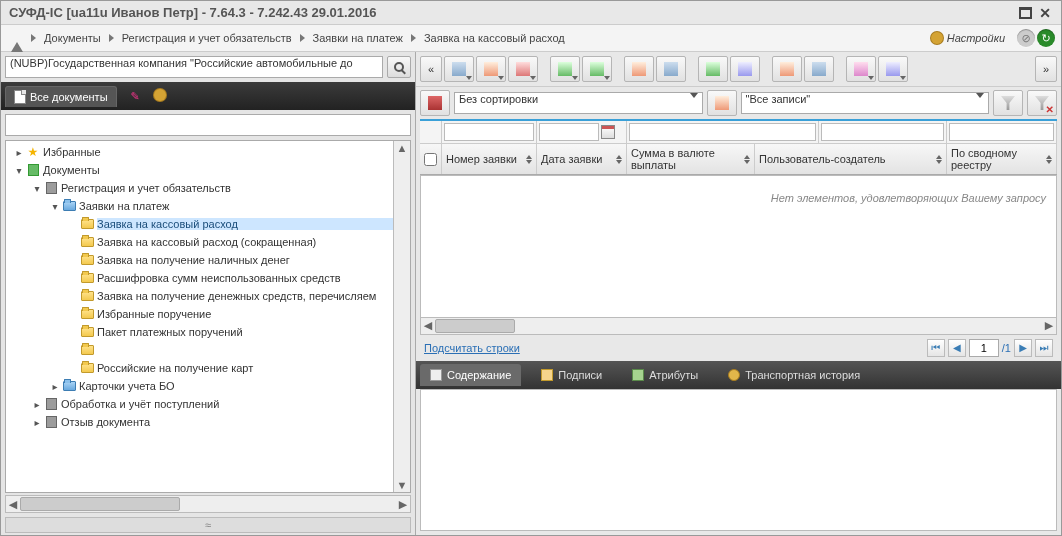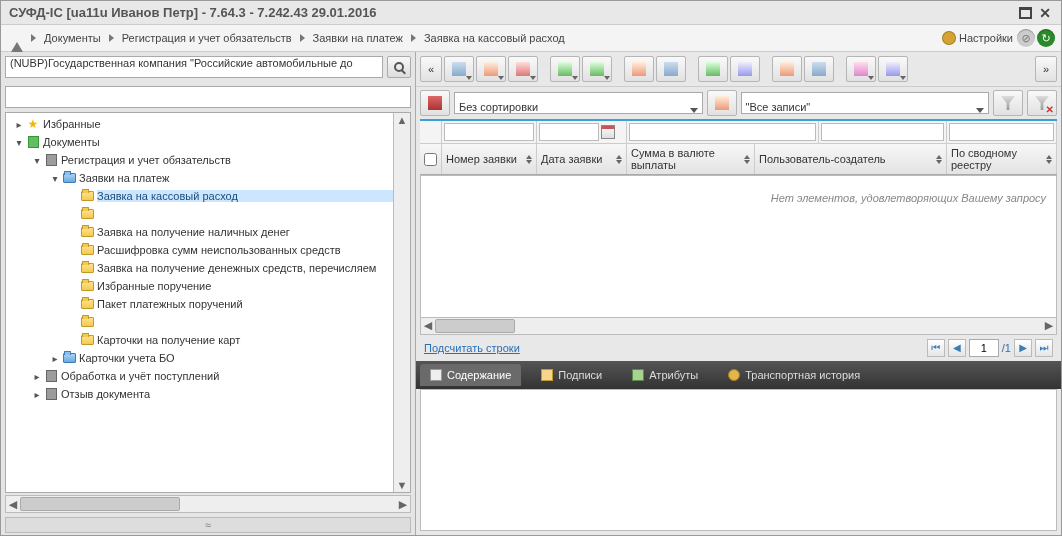--- a/index.html
+++ b/index.html
@@ -9,21 +9,21 @@
   .titlebar .spacer { flex: 1; }
   .titlebar .winbtn { width: 16px; height: 14px; margin-left: 4px; display: inline-flex; align-items: center; justify-content: center; cursor: pointer; color: #444; font-weight: bold;}
   .maxicon::before { content:""; display:block; width:9px; height:7px; border:2px solid #444; border-top-width:3px; }
   .closeicon { font-size: 14px; }
 
   .crumbbar { display: flex; align-items: center; background: #f4f4f4; border-top: 1px solid #ccc; border-bottom: 1px solid #ccc; padding: 4px 6px; }
   .crumb { color: #444; padding: 2px 4px; cursor: pointer; }
   .crumb-home { width:12px; height:12px; border-left:6px solid transparent; border-right:6px solid transparent; border-bottom:10px solid #777; position:relative; }
   .tri { display:inline-block; width:0; height:0; border-top:4px solid transparent; border-bottom:4px solid transparent; border-left:5px solid #777; margin:0 4px; vertical-align:middle; cursor:pointer;}
   .crumb-spacer { flex:1; }
-  .settings-label { color:#444; cursor:pointer; margin-right:2px; }
+  .settings-label { color:#444; cursor:pointer; margin-right:10px;font-style:italic; }
   .round-btn { width:18px; height:18px; border-radius:50%; display:inline-flex; align-items:center; justify-content:center; margin-left:2px; cursor:pointer; box-shadow: 0 1px 1px rgba(0,0,0,.3) inset, 0 1px 1px rgba(255,255,255,.5);}
   .round-gray { background:#ccc; color:#777;}
   .round-green { background:#2a8a2a; color:#fff;}
 
   .body-split { flex:1; display:flex; overflow:hidden; }
   .left-pane { width: 415px; display:flex; flex-direction:column; border-right:1px solid #aaa; background:#e5e5e5; min-width:0;}
   .right-pane { flex:1; display:flex; flex-direction:column; background:#e8e8e8; min-width:0;}
 
   .org-row { display:flex; align-items:center; padding:4px; gap:4px;}
   .org-input { flex:1; height:22px; border:1px solid #aaa; background:#fff; padding:0 4px; font-size:11px; overflow:hidden; white-space:nowrap;}
@@ -65,21 +65,21 @@
   .toolbar { display:flex; align-items:center; padding:4px; gap:2px; border-bottom:1px solid #ccc; background:#e8e8e8; flex-wrap:nowrap; overflow:hidden;}
   .tbtn { width:30px; height:26px; border:1px solid #b5b5b5; background:linear-gradient(#f9f9f9,#e1e1e1); border-radius:2px; display:inline-flex; align-items:center; justify-content:center; cursor:pointer; position:relative; margin-right:0px;}
   .tbtn .dd { position:absolute; right:1px; bottom:1px; width:0;height:0;border-left:3px solid transparent;border-right:3px solid transparent;border-top:4px solid #666;}
   .tbtn.tight{width:22px;}
   .gico { width:14px; height:14px; }
   .g1{background:linear-gradient(#cde,#8ac);} .g2{background:linear-gradient(#fed,#e97);}
   .g3{background:linear-gradient(#dfd,#6b6);} .g4{background:linear-gradient(#fdd,#d77);}
   .g5{background:linear-gradient(#eef,#99e);} .g6{background:linear-gradient(#fde,#d8c);}
 
   .sortbar { display:flex; align-items:center; padding:3px 4px; gap:4px; background:#e8e8e8;}
-  .sort-input { height:22px; border:1px solid #aaa; background:#fff; padding:0 4px; display:flex; align-items:flex-end; cursor:pointer;}
+  .sort-input { height:22px; border:1px solid #aaa; background:#fff; padding:0 4px; display:flex; align-items:flex-start; cursor:pointer;}
   .si1 { flex:1; } .si2 { flex:1; }
   .drop-tri { margin-left:auto; width:0;height:0;border-left:4px solid transparent;border-right:4px solid transparent;border-top:5px solid #555;}
   .filter-ico { width:14px; height:14px; background:linear-gradient(#ddd,#999); clip-path:polygon(0 0,100% 0,60% 50%,60% 100%,40% 100%,40% 50%);}
 
   .filter-row, .header-row { border-top:2px solid #3aa0d8;}
   .filter-row { display:flex; background:#f4f4f4; border-bottom:1px solid #ccc;}
   .fcell { height:22px; border-right:1px solid #ccc; display:flex; align-items:center; padding:0 2px;}
   .fcell input { width:100%; height:18px; border:1px solid #bbb; background:#fff; font-size:11px;}
   .w-check{width:22px;} .w-num{width:95px;} .w-date{width:90px;} .w-user{flex:1; min-width:150px;} .w-sum{width:128px;} .w-reg{width:110px;}
   .dateico{width:14px;height:14px;border:1px solid #888;background:linear-gradient(#fff,#ddd);position:relative;margin-left:2px;cursor:pointer;}
@@ -153,20 +153,28 @@
   <div class="body-split">
 
     <div class="left-pane">
       <div class="org-row">
         <div class="org-input">(NUBP)Государственная компания "Российские автомобильные до</div>
         <div class="icon-btn">
             <span class="magnify"></span>
           </div>
       </div>
 
+      <div class="tabs-row">
+        <div class="tab-active">
+          <span class="doc-icon"></span>
+          <span>Все документы</span>
+        </div>
+        <span class="toolico" style="color:#e38;">✎</span>
+        <span class="toolico"><span class="gearico" style="display:inline-block"></span></span>
+      </div>
 
       <div class="search-row">
         <input class="search-input" style="">
       </div>
 
       <div class="tree">
         <div class="node">
             <span class="indent" style="width:6px"></span>
             <span class="toggle">▸</span>
             <span class="nico star">★</span>
@@ -201,20 +209,21 @@
             <span class="nico">
               <span class="folder"></span>
             </span>
             <span class="label">Заявка на кассовый расход</span>
           </div>
         <div class="node">
             <span class="indent" style="width:72px"></span>
             <span class="nico">
               <span class="folder"></span>
             </span>
+            <span class="label">Заявка на кассовый расход (сокращенная)</span>
           </div>
         <div class="node">
             <span class="indent" style="width:72px"></span>
             <span class="nico">
               <span class="folder"></span>
             </span>
             <span class="label">Заявка на получение наличных денег</span>
           </div>
         <div class="node">
             <span class="indent" style="width:72px"></span>
@@ -248,21 +257,21 @@
             <span class="indent" style="width:72px"></span>
             <span class="nico">
               <span class="folder"></span>
             </span>
           </div>
         <div class="node">
             <span class="indent" style="width:72px"></span>
             <span class="nico">
               <span class="folder"></span>
             </span>
-            <span class="label">Карточки на получение карт</span>
+            <span class="label">Российские на получение карт</span>
           </div>
         <div class="node">
             <span class="indent" style="width:42px"></span>
             <span class="toggle">▸</span>
             <span class="nico">
               <span class="bluefolder"></span>
             </span>
             <span class="label">Карточки учета БО</span>
           </div>
         <div class="node">

